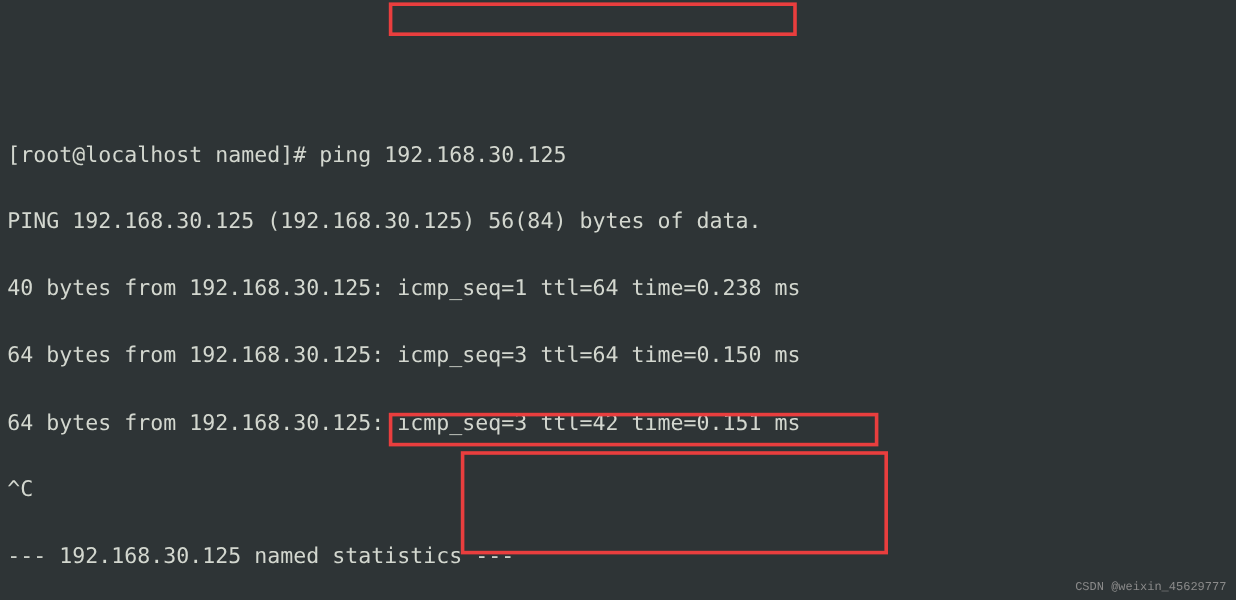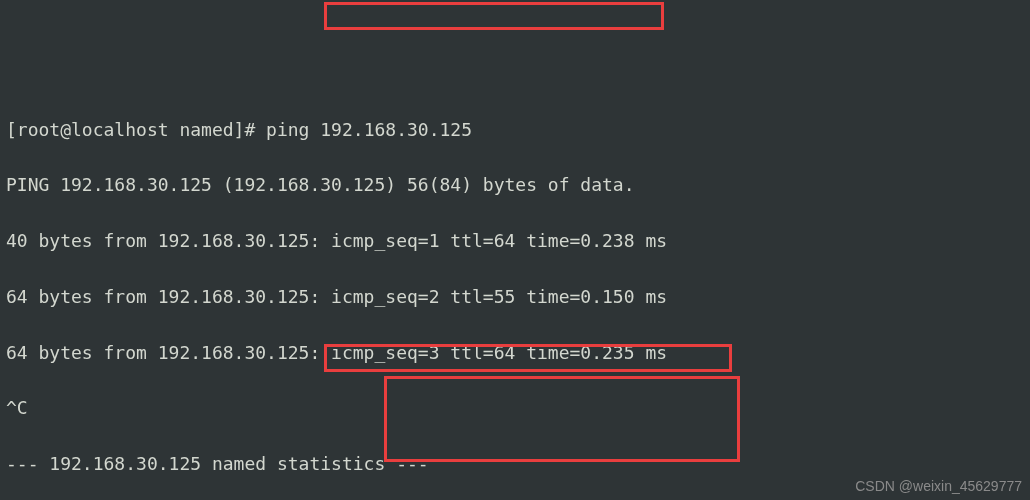--- a/index.html
+++ b/index.html
@@ -21,41 +21,41 @@
       position: relative;
     }
     .line {
       display: block;
       white-space: pre;
     }
     .watermark {
       position: absolute;
       bottom: 2px;
       right: 8px;
-      font-size: 14px;
+      font-size: 10px;
       color: #8a8a8a;
-      font-family: Liberation Sans, sans-serif;
+      font-family: Liberation Mono, monospace;
       white-space: normal;
     }
     .hl1 {
       position: absolute;
       border: 3px solid #e93e3e;
       pointer-events: none;
     }
   </style>
 </head>
 <body>
 
 
 
 <span class="line"><span>[root@localhost named]# </span><span>ping 192.168.30.125</span></span>
 <span class="line">PING 192.168.30.125 (192.168.30.125) 56(84) bytes of data.</span>
 <span class="line">40 bytes from 192.168.30.125: icmp_seq=1 ttl=64 time=0.238 ms</span>
-<span class="line">64 bytes from 192.168.30.125: icmp_seq=2 ttl=55 time=0.150 ms</span>
-<span class="line">64 bytes from 192.168.30.125: icmp_seq=3 ttl=64 time=0.235 ms</span>
+<span class="line">64 bytes from 192.168.30.125: icmp_seq=3 ttl=64 time=0.150 ms</span>
+<span class="line">64 bytes from 192.168.30.125: icmp_seq=3 ttl=42 time=0.151 ms</span>
 <span class="line">^C</span>
 <span class="line">--- 192.168.30.125 named statistics ---</span>
 
 
 
 
 
 
 
 

